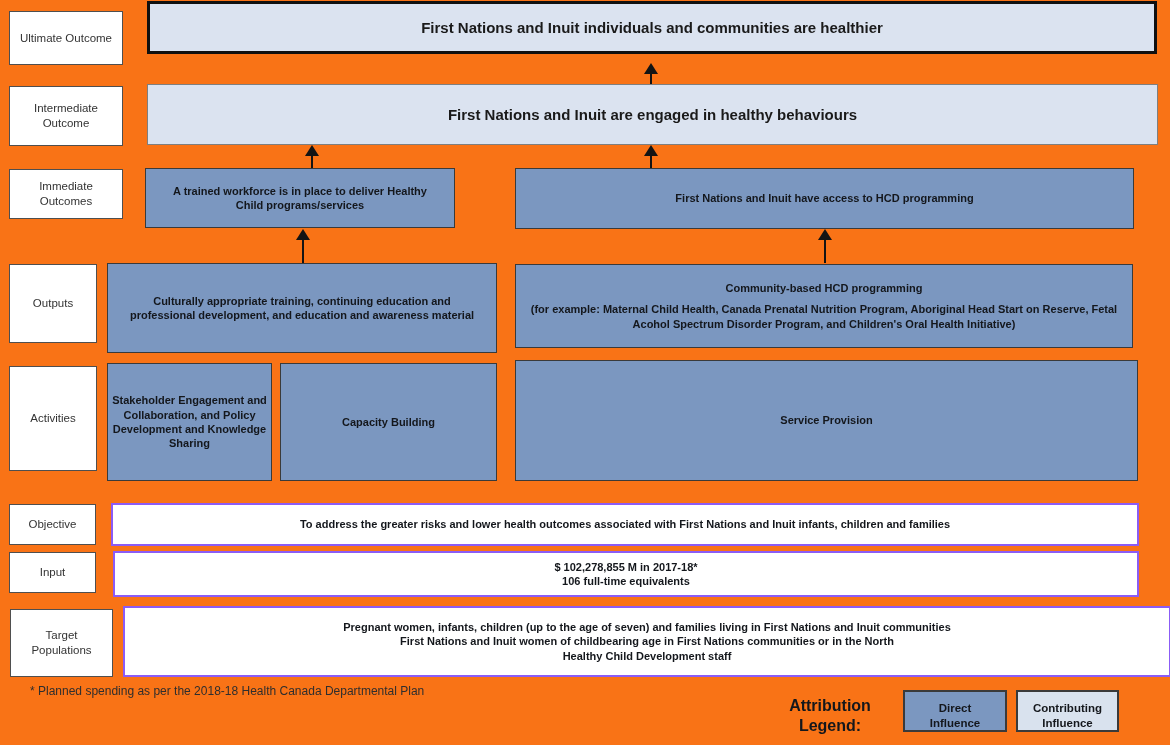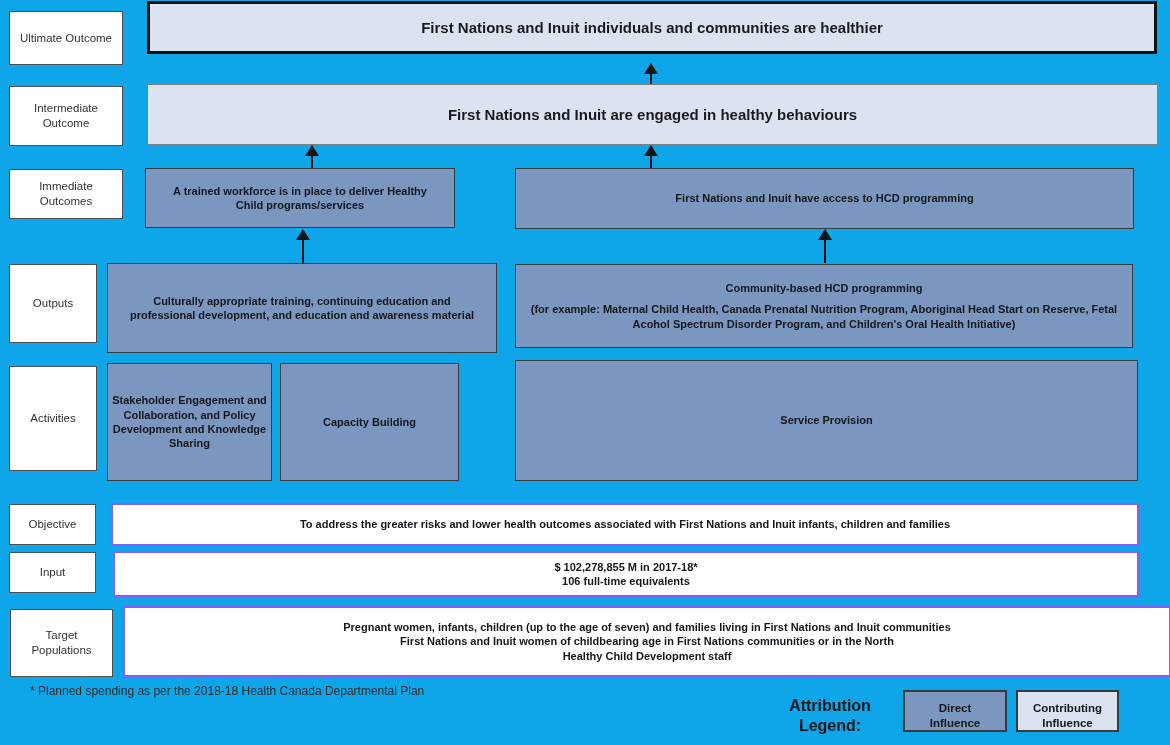--- a/index.html
+++ b/index.html
@@ -1,17 +1,17 @@
 <!DOCTYPE html>
 <html><head>
 <meta charset="utf-8">
 <style>
   html,body{margin:0;padding:0;background:#fff;}
   .canvas{
-    position:relative;width:1170px;height:745px;background:#0ea5e9;
+    position:relative;width:1170px;height:745px;background:#f97316;
     font-family:"Liberation Sans",sans-serif;color:#1a1a1a;overflow:hidden;
   }
   .bx{
     position:absolute;box-sizing:border-box;display:flex;flex-direction:column;
     align-items:center;justify-content:center;text-align:center;line-height:1.3;
   }
   .lbl{
     border:1px solid #4f4f4f;background:#ffffff;color:#333333;
     font-size:11.5px;font-weight:normal;padding:2px 4px;
   }
@@ -99,21 +99,21 @@
     <span>Culturally appropriate training, continuing education and professional development, and education and awareness material</span>
   </div>
   <div class="bx dark gap" style="left:515px;top:264px;width:618px;height:84px;padding:6px 8px">
     <span>Community-based HCD programming</span>
     <span>(for example: Maternal Child Health, Canada Prenatal Nutrition Program, Aboriginal Head Start on Reserve, Fetal Acohol Spectrum Disorder Program, and Children's Oral Health Initiative)</span>
   </div>
 
   <div class="bx dark" style="left:107px;top:363px;width:165px;height:118px;padding:3px 4px">
     <span>Stakeholder Engagement and Collaboration, and Policy Development and Knowledge Sharing</span>
   </div>
-  <div class="bx dark" style="left:280px;top:363px;width:179px;height:118px">
+  <div class="bx dark" style="left:280px;top:363px;width:217px;height:118px">
     <span>Capacity Building</span>
   </div>
   <div class="bx dark" style="left:515px;top:360px;width:623px;height:121px">
     <span>Service Provision</span>
   </div>
 
   <div class="bx plain" style="left:111px;top:503px;width:1028px;height:43px">
     <span>To address the greater risks and lower health outcomes associated with First Nations and Inuit infants, children and families</span>
   </div>
   <div class="bx plain" style="left:113px;top:551px;width:1026px;height:46px">

